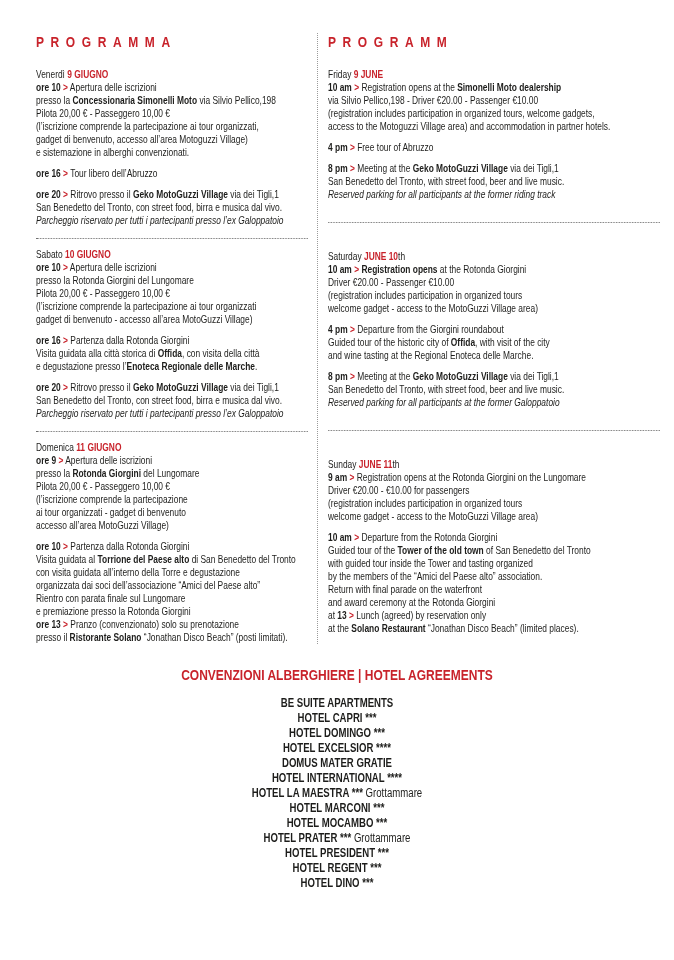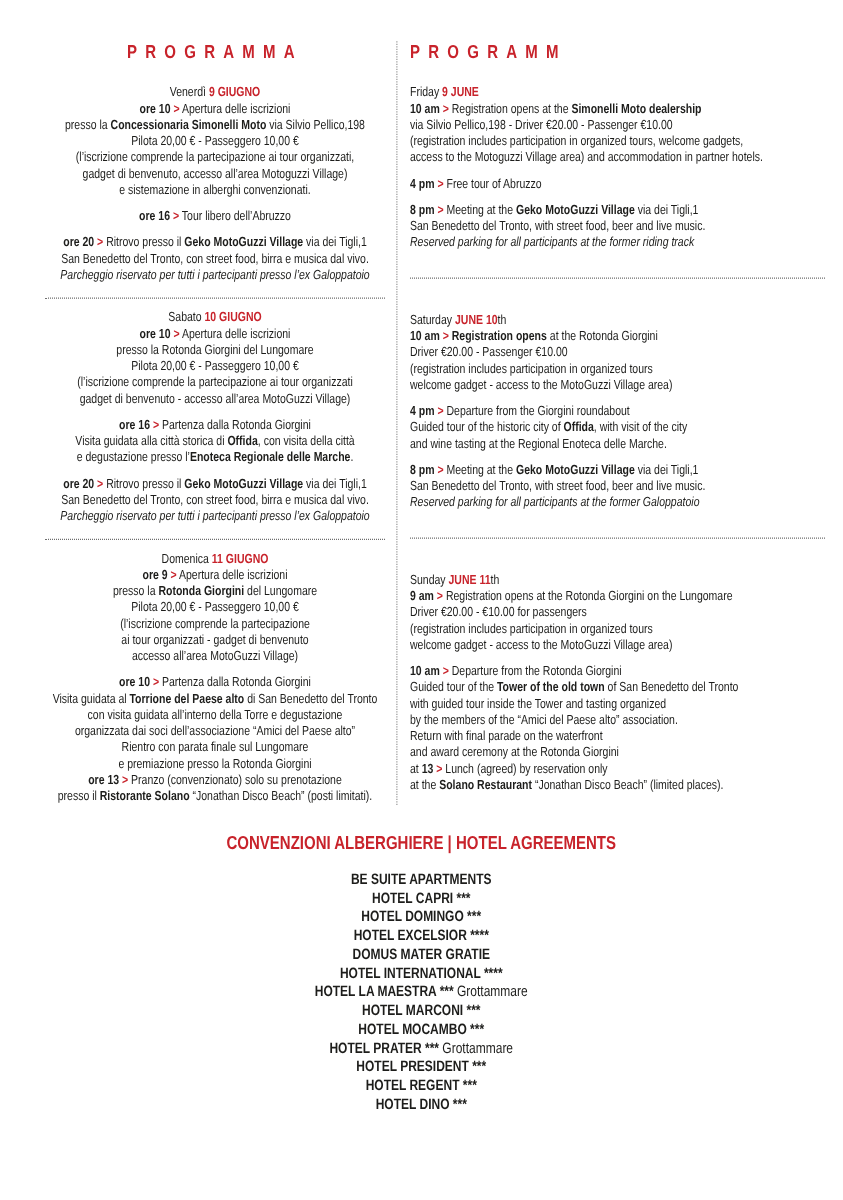--- a/index.html
+++ b/index.html
@@ -5,21 +5,21 @@
   :root { --red:#c8232b; --ink:#1d1d1b; }
   html,body { margin:0; padding:0; }
   body {
     width:674px; height:960px; background:#ffffff;
     font-family:"Liberation Sans","DejaVu Sans",sans-serif;
     color:var(--ink);
   }
   .page { position:relative; width:674px; height:960px; overflow:hidden; background:#fff; }
 
   .columns { display:flex; align-items:stretch; padding:33px 14px 0 36px; }
-  .col-left  { flex:0 0 272px; width:272px;text-align:center; }
+  .col-left  { flex:0 0 272px; width:272px; }
   .divider   { flex:0 0 0; border-left:1px dotted #9a9a9a; margin-left:9px; margin-right:10px; }
   .col-right { flex:1; min-width:0; }
   .col-inner { width:125%; transform:scaleX(0.8); transform-origin:0 0; }
 
   .program-title {
     margin:0 0 18px; font-size:15px; font-weight:bold;
     color:var(--red); letter-spacing:0.55em; white-space:nowrap;
   }
   .line { font-size:10.5px; line-height:13px; white-space:nowrap; }
   .event { margin-top:8px; }

